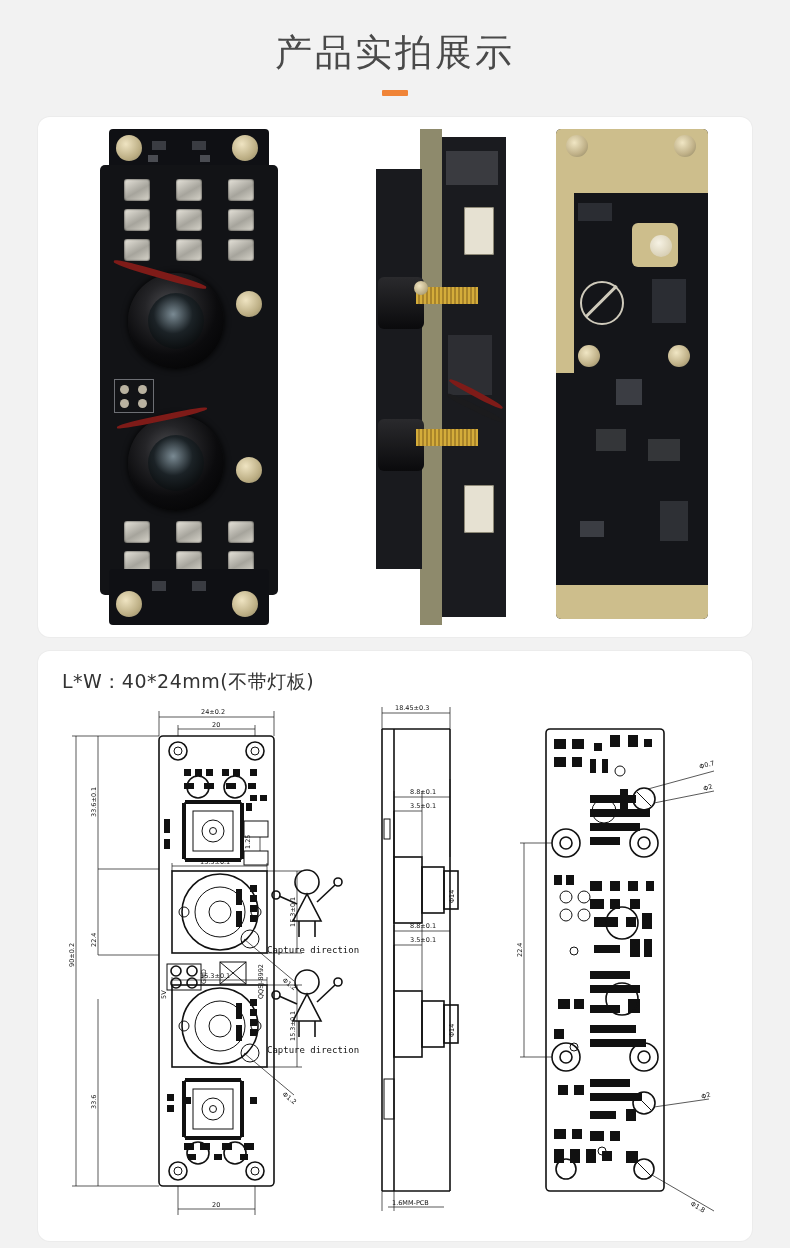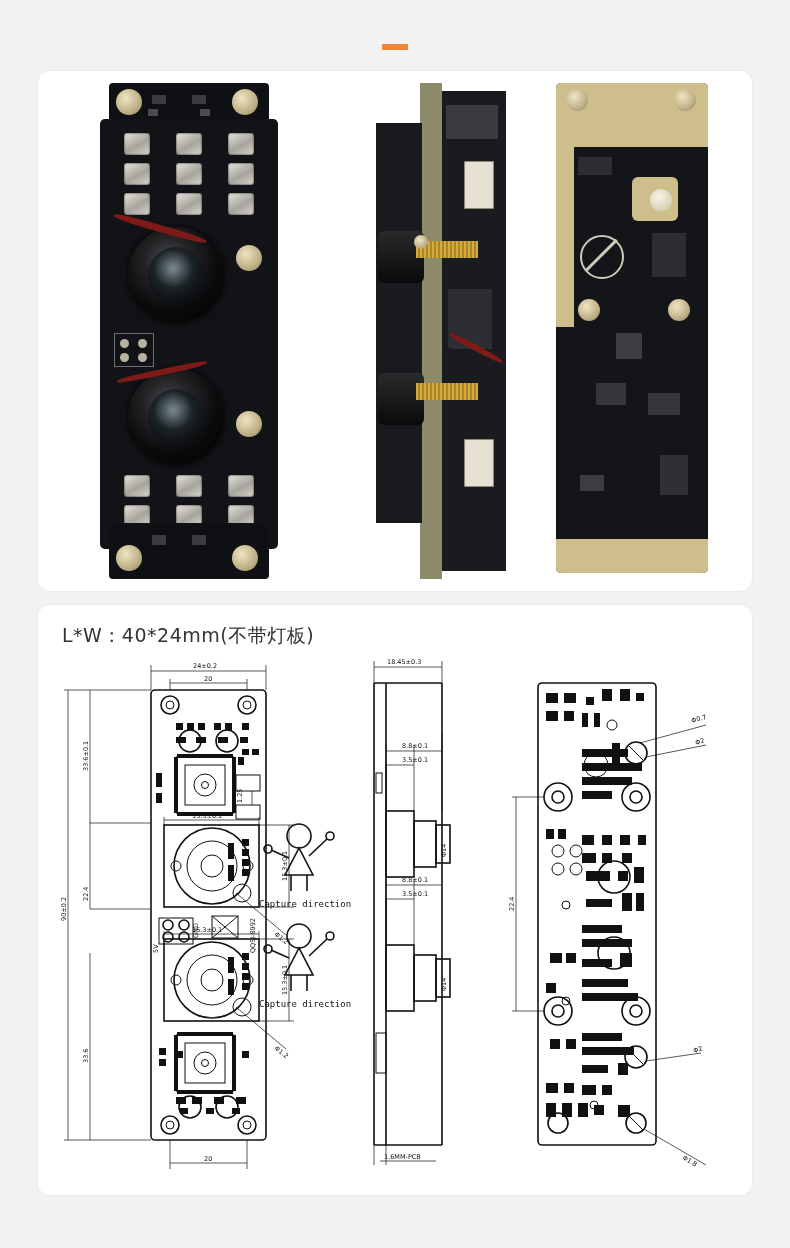--- a/index.html
+++ b/index.html
@@ -75,35 +75,36 @@
   .bb-goldbot{position:absolute;left:0;bottom:0;width:152px;height:34px;background:#cdbe8c;}
   .bb-goldpatch{position:absolute;background:#cdbe8c;}
   .bb-hole{position:absolute;width:22px;height:22px;border-radius:50%;
            background:radial-gradient(circle at 38% 35%,#f0e6c4,#bfb087 60%,#8b8260);}
   .rohs{position:absolute;width:40px;height:40px;border-radius:50%;
         border:2.5px solid #cfcabb;}
   .rohs:after{content:"";position:absolute;left:-3px;top:17px;width:44px;height:2.5px;
               background:#cfcabb;transform:rotate(-45deg);}
 
   
-  .drawing{position:absolute;left:8px;top:48px;width:714px;height:540px;text-decoration:underline;}
+  .drawing{position:absolute;left:16px;top:48px;width:714px;height:540px;text-decoration:underline;}
   svg{display:block;}
   .ln{stroke:#111;stroke-width:1;fill:none;}
   .ln2{stroke:#111;stroke-width:1.6;fill:none;}
   .thin{stroke:#111;stroke-width:.7;fill:none;}
   .dimtxt{font-family:"DejaVu Sans","Liberation Sans",sans-serif;font-size:6.5px;fill:#111;}
   .captxt{font-family:"DejaVu Sans Mono","Liberation Mono",monospace;font-size:9px;fill:#111;}
   .fillblk{fill:#111;stroke:none;}
 </style>
 </head>
 <body>
 
 <div class="page">
 
   <div class="header">
+    <h1>产品实拍展示</h1>
     <div class="accent-bar"></div>
   </div>
 
   <div class="panel panel-photos">
     <div class="photo-row">
 
       <div class="photo" id="front-board">
         <div class="fb-ledboard"></div>
         <div class="screw" style="left:16px;top:6px;"></div>
         <div class="screw" style="left:132px;top:6px;"></div>

